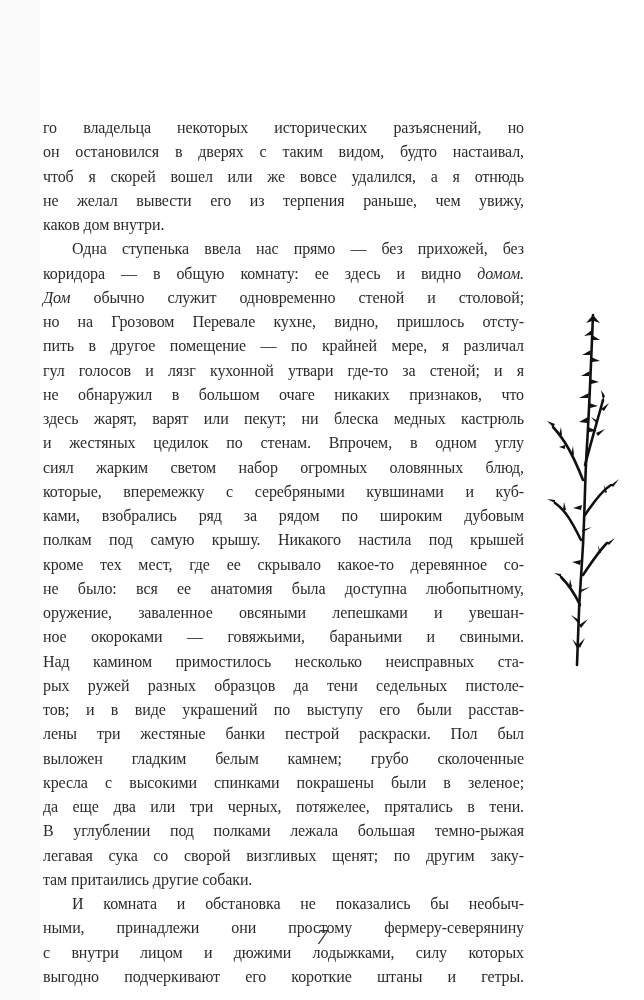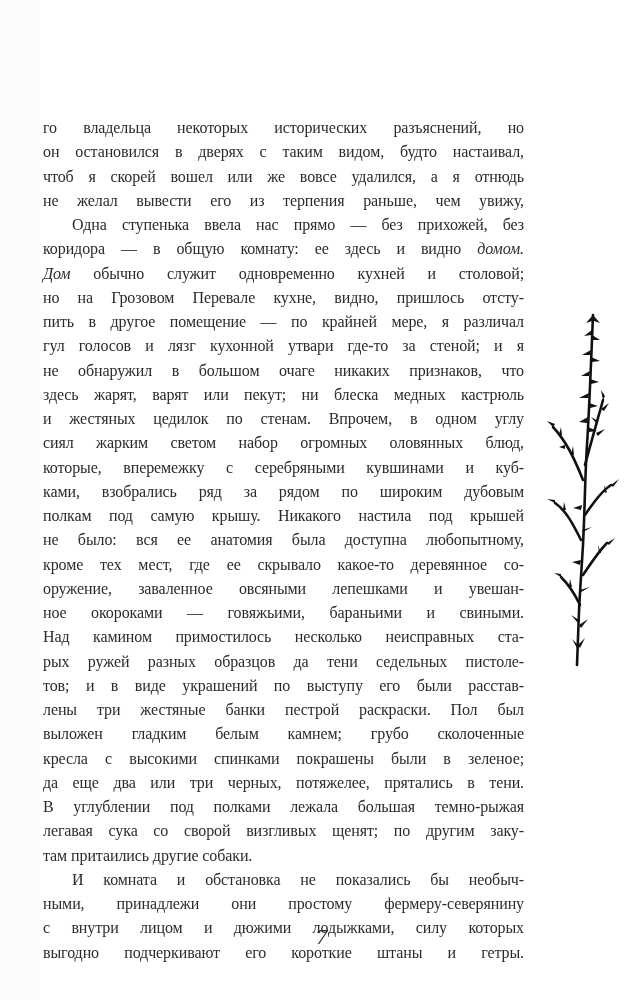--- a/index.html
+++ b/index.html
@@ -67,36 +67,37 @@
 <body>
 
 <div class="page-edge"></div>
 
 <div class="text-block">
 
   <span class="line">го владельца некоторых исторических разъяснений, но</span>
   <span class="line">он остановился в дверях с таким видом, будто настаивал,</span>
   <span class="line">чтоб я скорей вошел или же вовсе удалился, а я отнюдь</span>
   <span class="line">не желал вывести его из терпения раньше, чем увижу,</span>
+  <span class="line last">каков дом внутри.</span>
 
   <span class="line indent">Одна ступенька ввела нас прямо — без прихожей, без</span>
   <span class="line"><span>коридора — в общую комнату: ее здесь и видно </span><i>домом.</i></span>
-  <span class="line"><i>Дом</i> <span>обычно служит одновременно кухней и столовой;</span></span>
+  <span class="line"><i>Дом</i> <span>обычно служит одновременно стеной и столовой;</span></span>
   <span class="line">но на Грозовом Перевале кухне, видно, пришлось отсту-</span>
   <span class="line">пить в другое помещение  — по крайней мере, я различал</span>
   <span class="line">гул голосов и лязг кухонной утвари где-то за стеной; и я</span>
   <span class="line">не обнаружил в большом очаге никаких признаков, что</span>
   <span class="line">здесь жарят, варят или пекут; ни блеска медных кастрюль</span>
   <span class="line">и жестяных цедилок по стенам. Впрочем, в одном углу</span>
   <span class="line">сиял жарким светом набор огромных оловянных блюд,</span>
   <span class="line">которые, вперемежку с серебряными кувшинами и куб-</span>
   <span class="line">ками, взобрались ряд за рядом по широким дубовым</span>
   <span class="line">полкам под самую крышу. Никакого настила под крышей</span>
+  <span class="line">кроме тех мест, где ее скрывало какое-то деревянное со-</span>
   <span class="line">не было: вся ее анатомия была доступна любопытному,</span>
-  <span class="line">кроме тех мест, где ее скрывало какое-то деревянное со-</span>
   <span class="line">оружение, заваленное овсяными лепешками и увешан-</span>
   <span class="line">ное окороками — говяжьими, бараньими и свиными.</span>
   <span class="line">Над камином примостилось несколько неисправных ста-</span>
   <span class="line">рых ружей разных образцов да тени седельных пистоле-</span>
   <span class="line">тов; и в виде украшений по выступу его были расстав-</span>
   <span class="line">лены три жестяные банки пестрой раскраски. Пол был</span>
   <span class="line">выложен гладким белым камнем; грубо сколоченные</span>
   <span class="line">кресла с высокими спинками покрашены были в зеленое;</span>
   <span class="line">да еще два или три черных, потяжелее, прятались в тени.</span>
   <span class="line">В углублении под полками лежала большая темно-рыжая</span>

